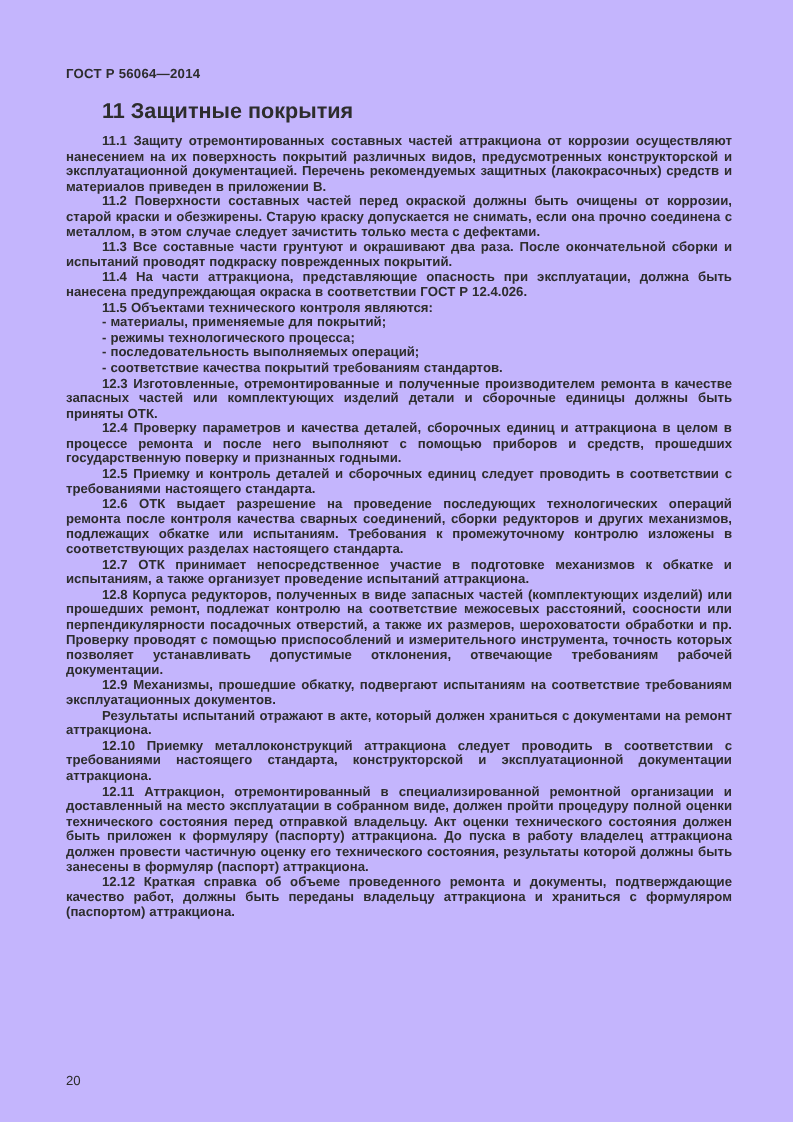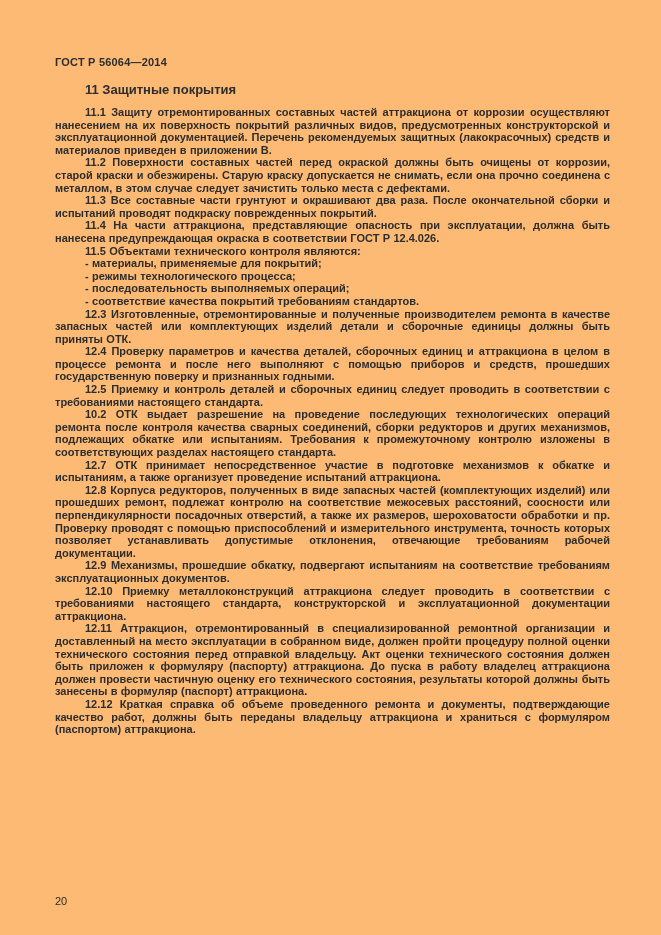--- a/index.html
+++ b/index.html
@@ -1,39 +1,39 @@
 <!DOCTYPE html>
 <html><head>
 <meta charset="utf-8">
 <style>
   * { margin: 0; padding: 0; box-sizing: border-box; }
   html, body { background: #ffffff; }
   .page {
     position: relative;
     width: 661px;
     height: 935px;
-    background: #fdba74;
+    background: #c4b5fd;
     font-family: "Liberation Sans", sans-serif;
     color: #2d2d2d;
     overflow: hidden;
   }
   .content {
     position: absolute;
     top: 56px;
     left: 55px;
     right: 51px;
   }
   .doc-header {
     font-size: 11px;
     font-weight: bold;
     letter-spacing: 0.2px;
     margin-bottom: 14px;
   }
   .section-title {
-    font-size: 13px;
+    font-size: 18px;
     font-weight: bold;
     text-indent: 30px;
     margin: 12px 0 9px 0;
   }
   .para, .list-item {
     font-size: 11px;
     line-height: 12.6px;
     text-align: justify;
     text-indent: 30px;
     word-spacing: 0.3px;
@@ -64,24 +64,25 @@
       <p class="list-item">- материалы, применяемые для покрытий;</p>
       <p class="list-item">- режимы технологического процесса;</p>
       <p class="list-item">- последовательность выполняемых операций;</p>
       <p class="list-item">- соответствие качества покрытий требованиям стандартов.</p>
     </section>
 
     <section>
       <p class="para">12.3 Изготовленные, отремонтированные и полученные производителем ремонта в качестве запасных частей или комплектующих изделий детали и сборочные единицы должны быть приняты ОТК.</p>
       <p class="para">12.4 Проверку параметров и качества деталей, сборочных единиц и аттракциона в целом в процессе ремонта и после него выполняют с помощью приборов и средств, прошедших государственную поверку и признанных годными.</p>
       <p class="para">12.5 Приемку и контроль деталей и сборочных единиц следует проводить в соответствии с требованиями настоящего стандарта.</p>
-      <p class="para">10.2 ОТК выдает разрешение на проведение последующих технологических операций ремонта после контроля качества сварных соединений, сборки редукторов и других механизмов, подлежащих обкатке или испытаниям. Требования к промежуточному контролю изложены в соответствующих разделах настоящего стандарта.</p>
+      <p class="para">12.6 ОТК выдает разрешение на проведение последующих технологических операций ремонта после контроля качества сварных соединений, сборки редукторов и других механизмов, подлежащих обкатке или испытаниям. Требования к промежуточному контролю изложены в соответствующих разделах настоящего стандарта.</p>
       <p class="para">12.7 ОТК принимает непосредственное участие в подготовке механизмов к обкатке и испытаниям, а также организует проведение испытаний аттракциона.</p>
       <p class="para">12.8 Корпуса редукторов, полученных в виде запасных частей (комплектующих изделий) или прошедших ремонт, подлежат контролю на соответствие межосевых расстояний, соосности или перпендикулярности посадочных отверстий, а также их размеров, шероховатости обработки и пр. Проверку проводят с помощью приспособлений и измерительного инструмента, точность которых позволяет устанавливать допустимые отклонения, отвечающие требованиям рабочей документации.</p>
       <p class="para">12.9 Механизмы, прошедшие обкатку, подвергают испытаниям на соответствие требованиям эксплуатационных документов.</p>
+      <p class="para">Результаты испытаний отражают в акте, который должен храниться с документами на ремонт аттракциона.</p>
       <p class="para">12.10 Приемку металлоконструкций аттракциона следует проводить в соответствии с требованиями настоящего стандарта, конструкторской и эксплуатационной документации аттракциона.</p>
       <p class="para">12.11 Аттракцион, отремонтированный в специализированной ремонтной организации и доставленный на место эксплуатации в собранном виде, должен пройти процедуру полной оценки технического состояния перед отправкой владельцу. Акт оценки технического состояния должен быть приложен к формуляру (паспорту) аттракциона. До пуска в работу владелец аттракциона должен провести частичную оценку его технического состояния, результаты которой должны быть занесены в формуляр (паспорт) аттракциона.</p>
       <p class="para">12.12 Краткая справка об объеме проведенного ремонта и документы, подтверждающие качество работ, должны быть переданы владельцу аттракциона и храниться с формуляром (паспортом) аттракциона.</p>
     </section>
 
   </div>
 
   <div class="page-number">20</div>
 </div>
 

